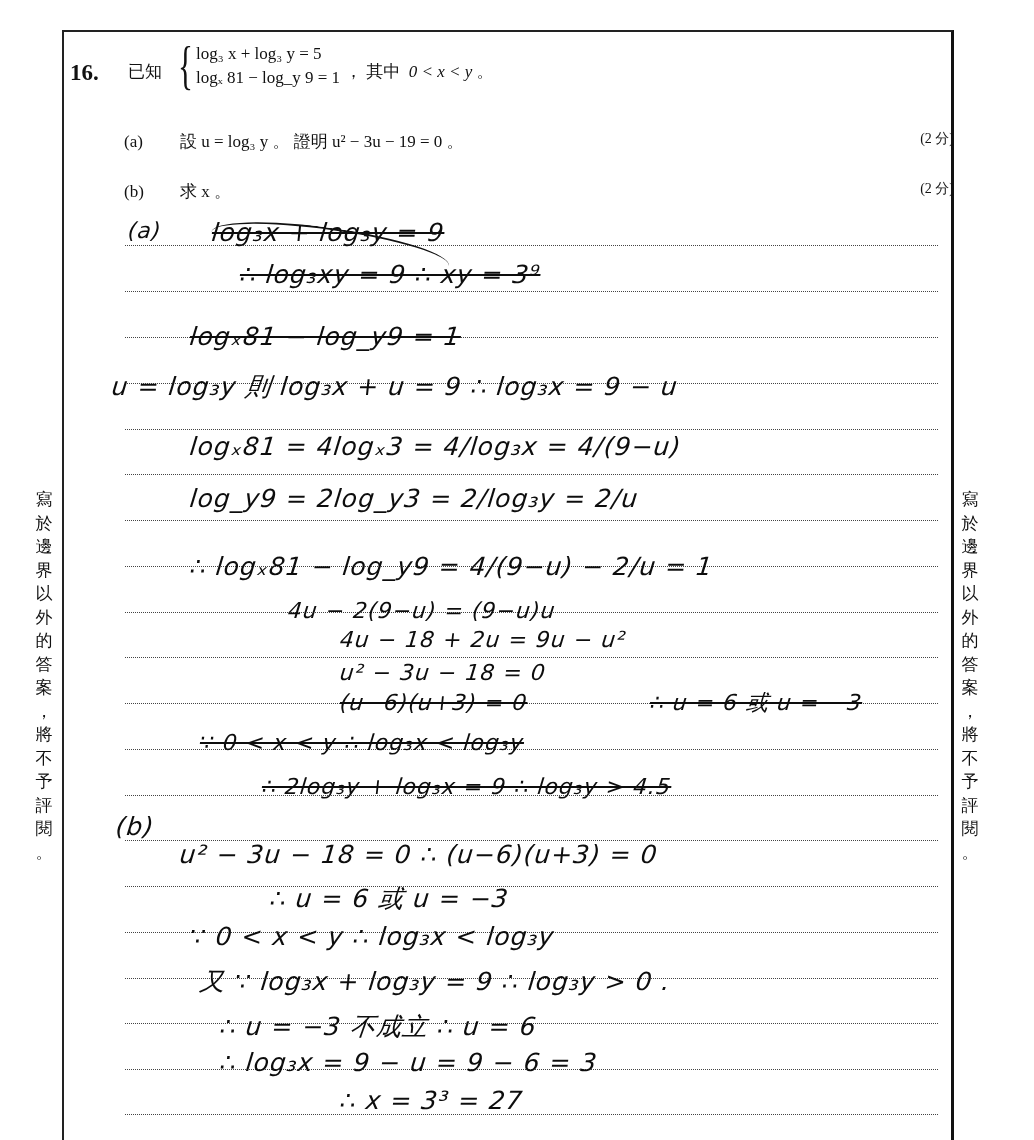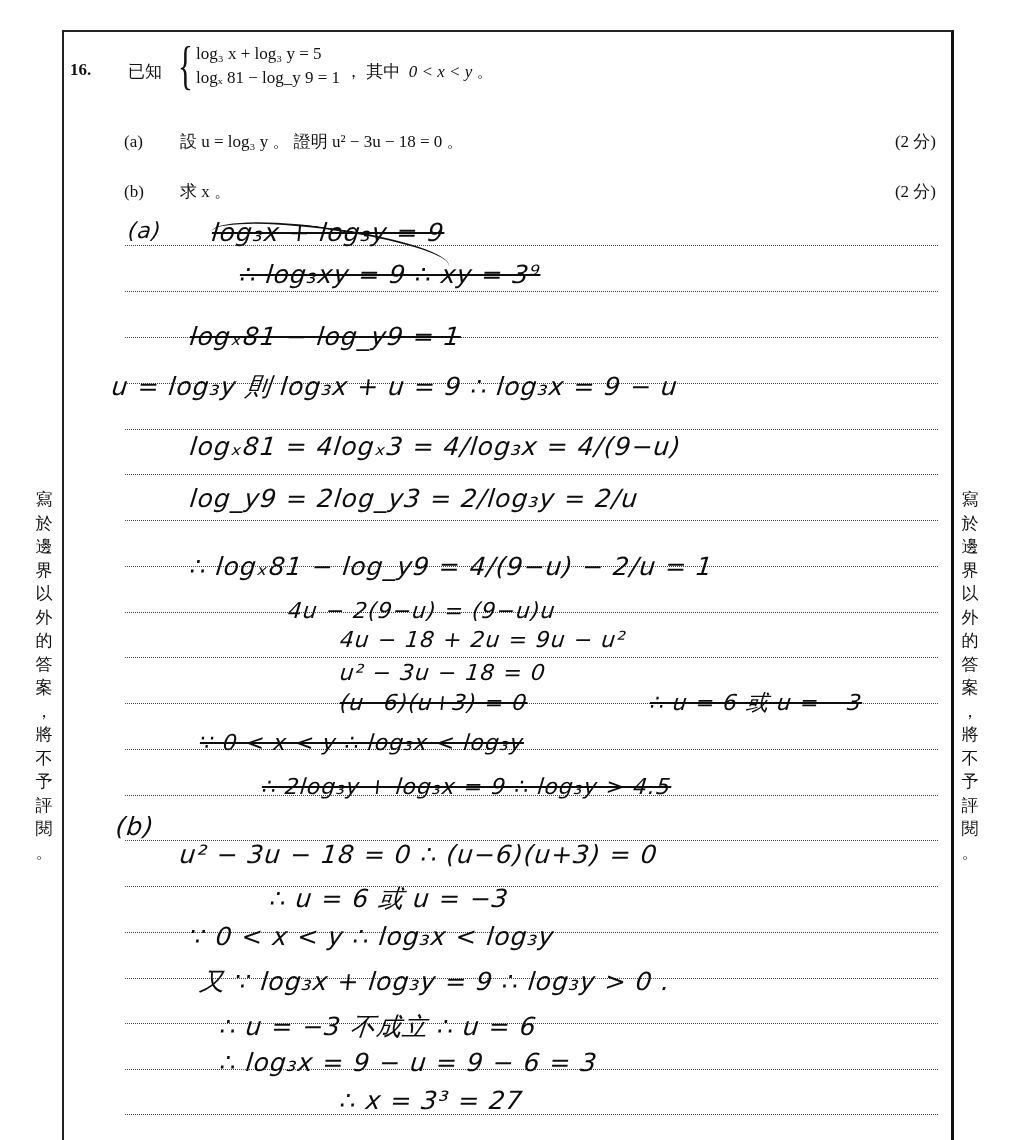--- a/index.html
+++ b/index.html
@@ -2,31 +2,31 @@
 <html><head>
 <meta charset="utf-8">
 <style>
   html, body { margin: 0; padding: 0; background: #ffffff; }
   body { width: 1034px; height: 1140px; position: relative; overflow: hidden;
          font-family: "Liberation Serif", "DejaVu Serif", serif; color: #111; }
 
   .frame { position: absolute; left: 62px; top: 30px; width: 892px; height: 1130px;
            border-left: 2px solid #222; border-top: 2px solid #222; border-right: 3px solid #111; box-sizing: border-box; }
 
-  .qnum { position: absolute; left: 70px; top: 60px; font-size: 17px; font-weight: bold; }
+  .qnum { position: absolute; left: 70px; top: 60px; font-size: 23px; font-weight: bold; }
   .given { position: absolute; left: 128px; top: 60px; font-size: 17px; }
   .brace { position: absolute; left: 178px; top: 40px; font-size: 52px; line-height: 52px; font-weight: 300; transform: scaleX(0.6); transform-origin: left; }
   .sys { position: absolute; left: 196px; top: 42px; font-size: 17px; line-height: 24px; }
   .sys .eq { white-space: nowrap; }
   .cond { position: absolute; left: 345px; top: 60px; font-size: 17px; white-space: nowrap; }
   .cond i { font-family: "Liberation Serif", serif; }
 
   .part { position: absolute; left: 124px; font-size: 17px; white-space: nowrap; }
   .part .lbl { display: inline-block; width: 56px; }
-  .marks { position: absolute; right: 98px; font-size: 17px; }
+  .marks { position: absolute; right: 80px; font-size: 14px; }
 
   .side { position: absolute; top: 488px; width: 20px; font-family: "DejaVu Sans", sans-serif;
           font-size: 17px; line-height: 23.5px; text-align: center; color: #111; }
   .side.left { left: 34px; }
   .side.right { left: 960px; }
   .side span { display: block; }
 
   .rule { position: absolute; left: 125px; width: 813px; height: 0; border-top: 1.5px dotted #444; }
 
   .hw { position: absolute; font-family: "DejaVu Sans", sans-serif; font-style: italic; font-size: 25px;
@@ -45,21 +45,21 @@
 <div class="brace">{</div>
 <div class="sys">
   <div class="eq">log₃ x + log₃ y = 5</div>
   <div class="eq">logₓ 81 − log_y 9 = 1</div>
 </div>
 <div class="cond">
   <span>，  其中</span>&nbsp;&nbsp;<i>0 &lt; x &lt; y</i>&nbsp;<span>。</span>
 </div>
 
 <div class="part" style="top:130px;">
-  <span class="lbl">(a)</span><span>設  u = log₃ y  。 證明  u² − 3u − 18 = 0  。</span>
+  <span class="lbl">(a)</span><span>設  u = log₃ y  。 證明  u² − 3u − 19 = 0  。</span>
 </div>
 <div class="marks" style="top:130px;">(2 分)</div>
 
 <div class="part" style="top:180px;">
   <span class="lbl">(b)</span><span>求  x 。</span>
 </div>
 <div class="marks" style="top:180px;">(2 分)</div>
 
 <div class="side left">
   <span>寫</span>

